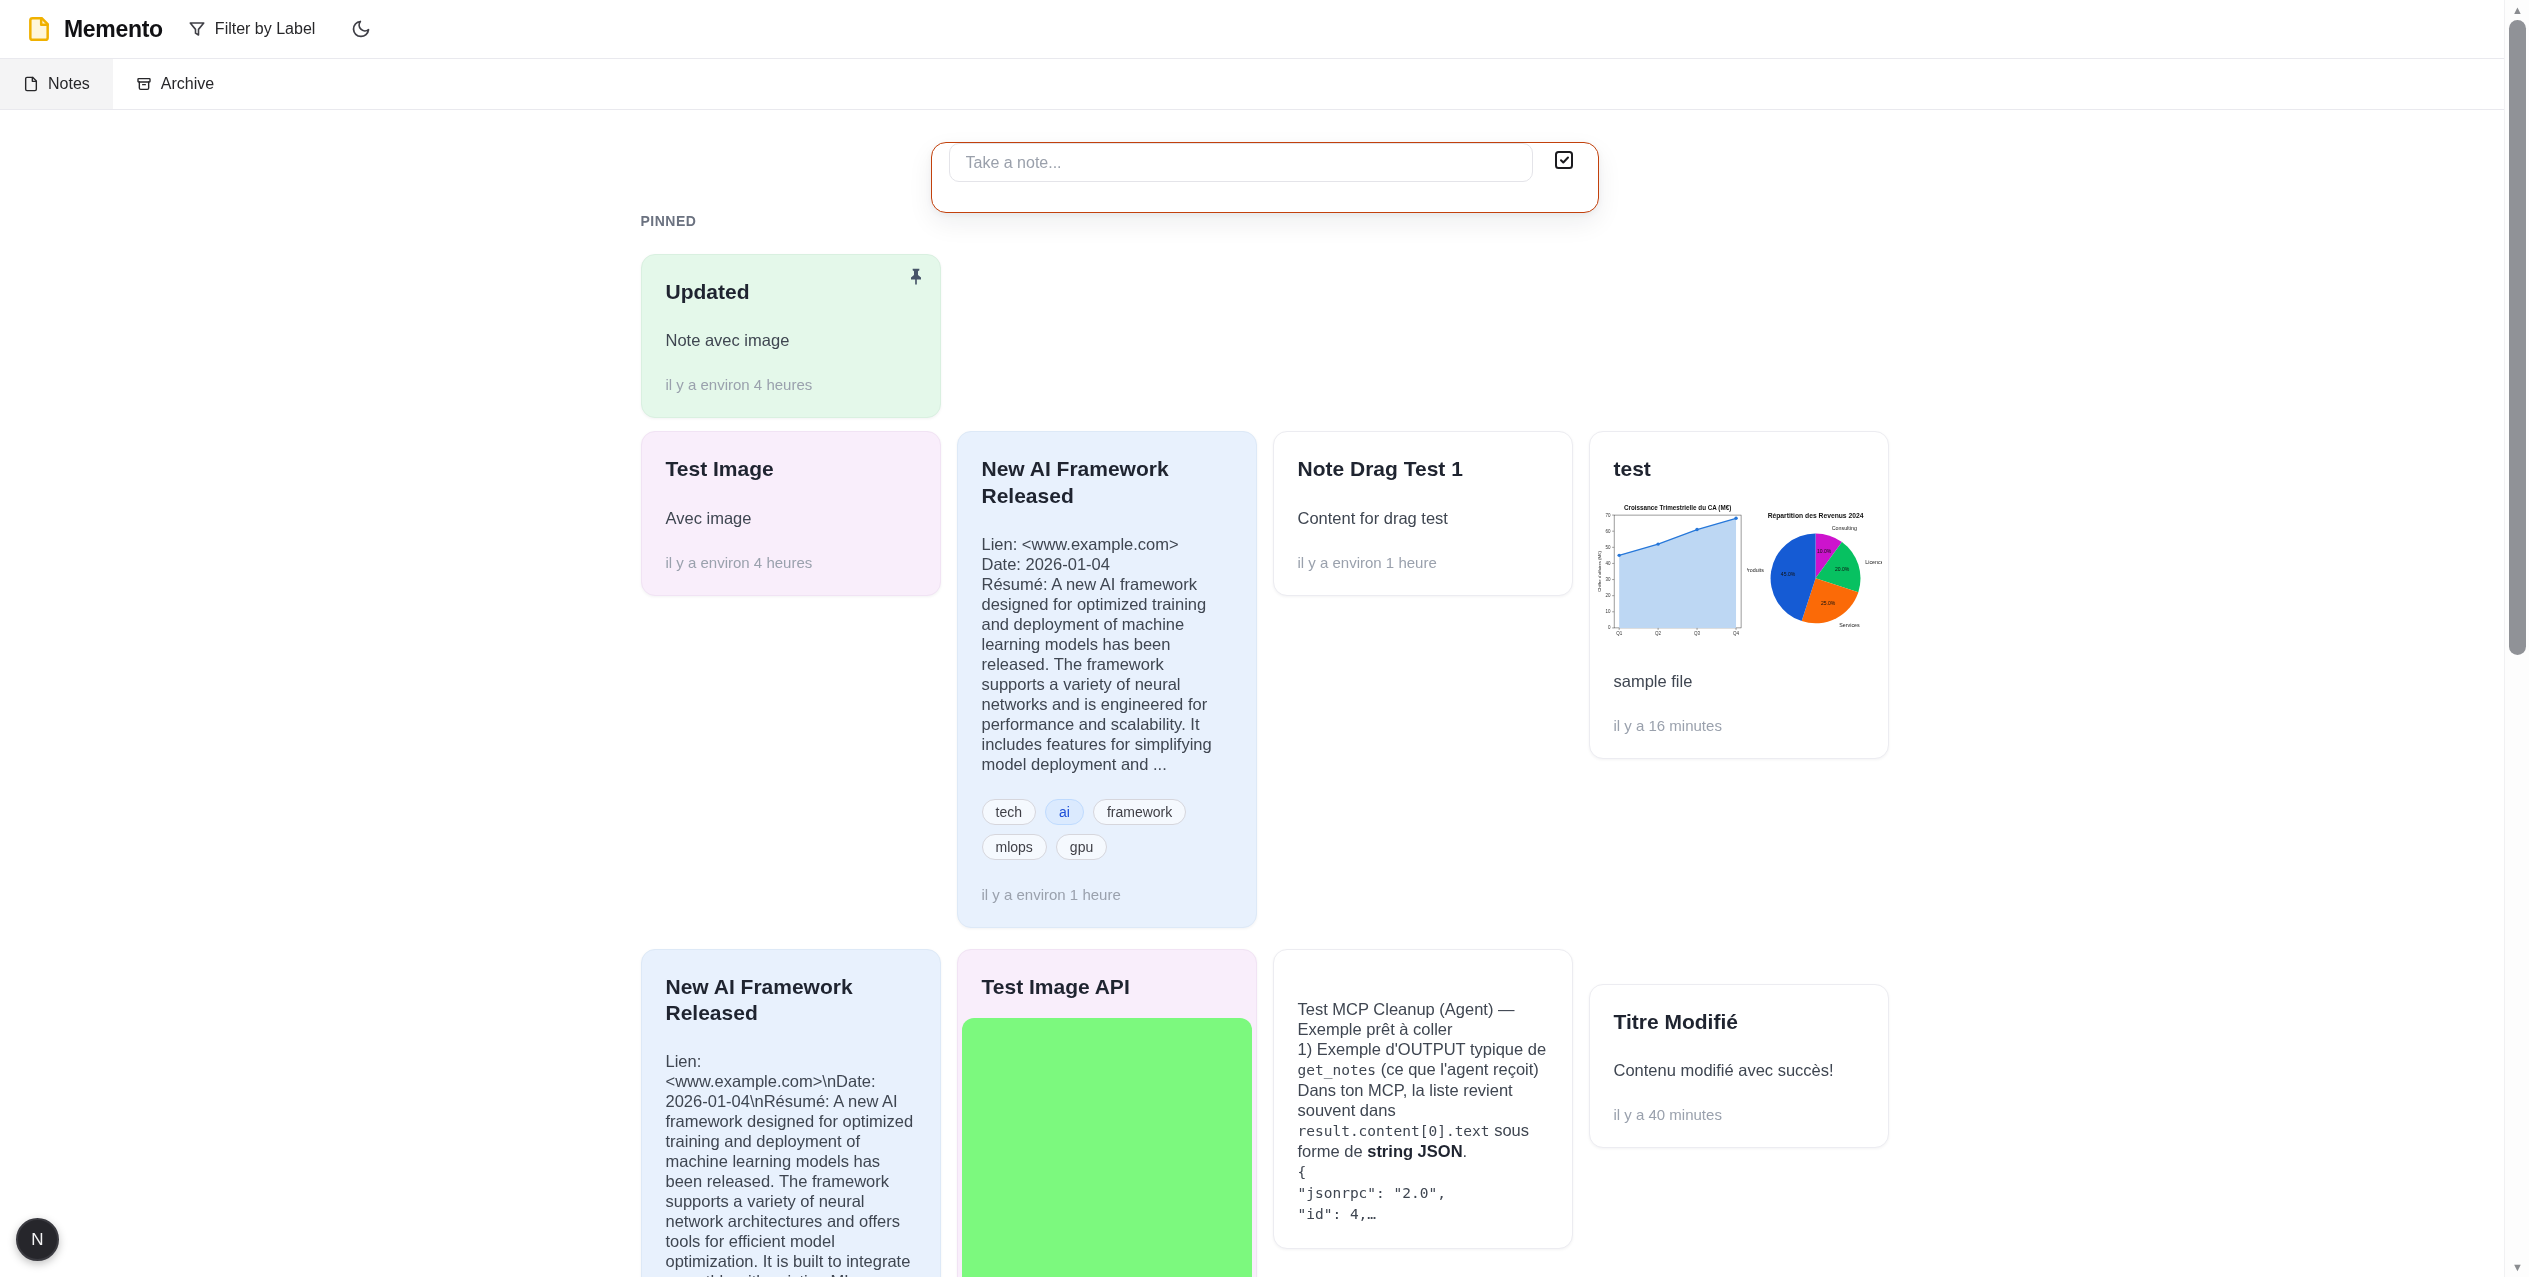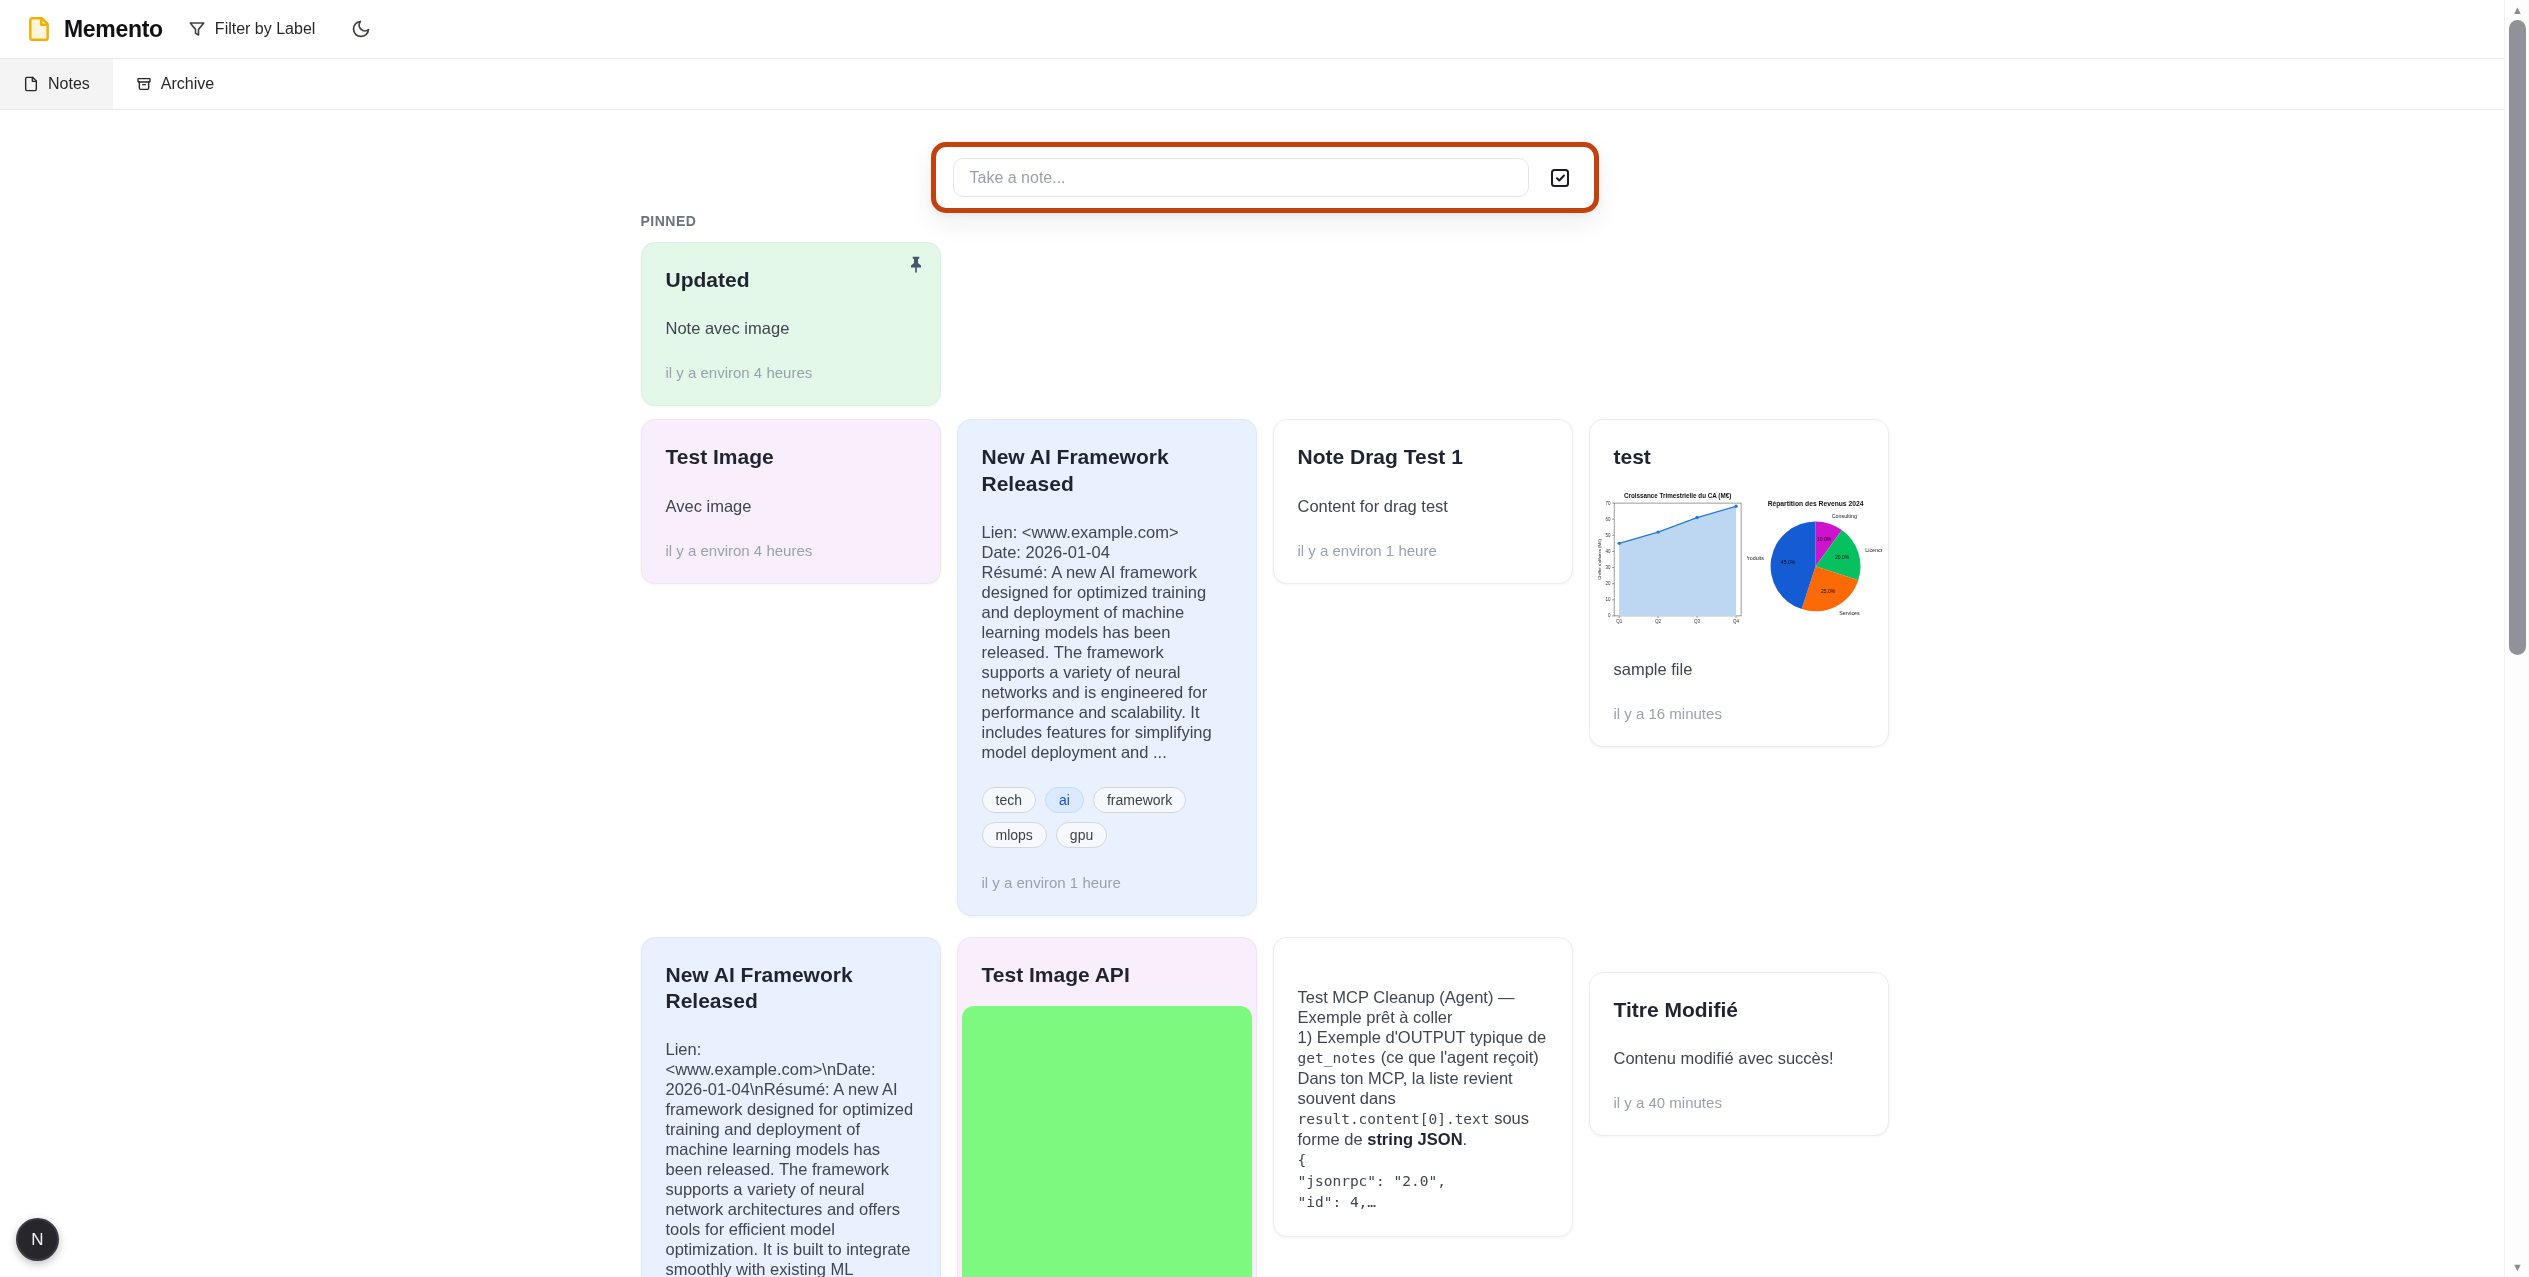--- a/index.html
+++ b/index.html
@@ -16,23 +16,23 @@
                 display:flex; align-items:center; gap:11px; padding:0 14px; margin-left:27px; }
   .search-box input { border:none; outline:none; flex:1; font-size:16px; font-family:inherit; color:#27272a; background:transparent; }
   .search-box input::placeholder { color:#9ca3af; }
   .filter-btn { display:flex; gap:9px; margin-left:25px; font-size:16px; font-weight:500; color:#27272a; cursor:pointer; }
   .theme-btn { margin-left:36px; display:flex; align-items:center; cursor:pointer; }
   
   .tabbar { height:51px; border-bottom:1px solid #e9e9ee; display:flex; }
   .tab { display:flex; align-items:center; gap:9px; padding:0 23px; font-size:16px; font-weight:500; color:#27272a; cursor:pointer; }
   .tab.active { background:#f4f4f5; }
   
-  .composer { width:668px; height:71px; margin:32px auto 0; background:#fff; border:5px solid #c2410c; border-radius:15px;
+  .composer { width:668px; height:71px; margin:32px auto 0; background:#fff; border:1px solid #c2410c; border-radius:15px;
               box-shadow:0 10px 26px rgba(15,23,42,.07), 0 2px 6px rgba(15,23,42,.05);
-              display:flex; align-items:center; gap:14px; padding:0 17px; }
+              display:flex; align-items:flex-start; gap:14px; padding:0 17px; }
   .composer input { flex:1; height:39px; border:1px solid #e4e4e9; border-radius:10px; padding:0 16px;
                     font-size:16px; font-family:inherit; color:#27272a; outline:none; }
   .composer input::placeholder { color:#9aa0ab; }
   .composer .check-btn { width:34px; height:34px; display:flex; align-items:center; justify-content:center; cursor:pointer; border-radius:8px; }
   
   .content { width:1248px; margin:0 auto; }
   .section-label { font-size:14px; font-weight:700; letter-spacing:.5px; color:#6b7280; }
   .label-pinned { }
   .label-others { margin-top:33px; }
   .grid { display:grid; grid-template-columns:repeat(4,300px); column-gap:16px; row-gap:21px; align-items:start; margin-top:13px; }
@@ -129,21 +129,21 @@
         <rect x="4" y="4" width="16" height="16" rx="2.5"></rect>
           <path d="M9 12.2l2.3 2.3L16 9.5"></path>
       </svg>
     </span>
   </div>
 </div>
 
 <div class="content">
   <div class="section-label label-pinned">PINNED</div>
   <div class="grid" id="pinned-grid">
-      <div class="card bg-green" style="min-height: 158px;">
+      <div class="card bg-green" style="min-height: 158px; margin-top: 12px;">
         <span class="pin-badge icon">
           <svg width="20" height="20" viewBox="0 0 24 24" fill="#475569">
             <path d="M8 2h8v2l-1.6 1V9.6L18 12.6V15h-5v5.2L12 22l-1-1.8V15H6v-2.4l3.6-3V5L8 4z"></path>
           </svg>
         </span>
         <div class="card-title">Updated</div>
         <div class="card-body">Note avec image</div>
         <div class="card-time">il y a environ 4 heures</div>
       </div>
     </div>

